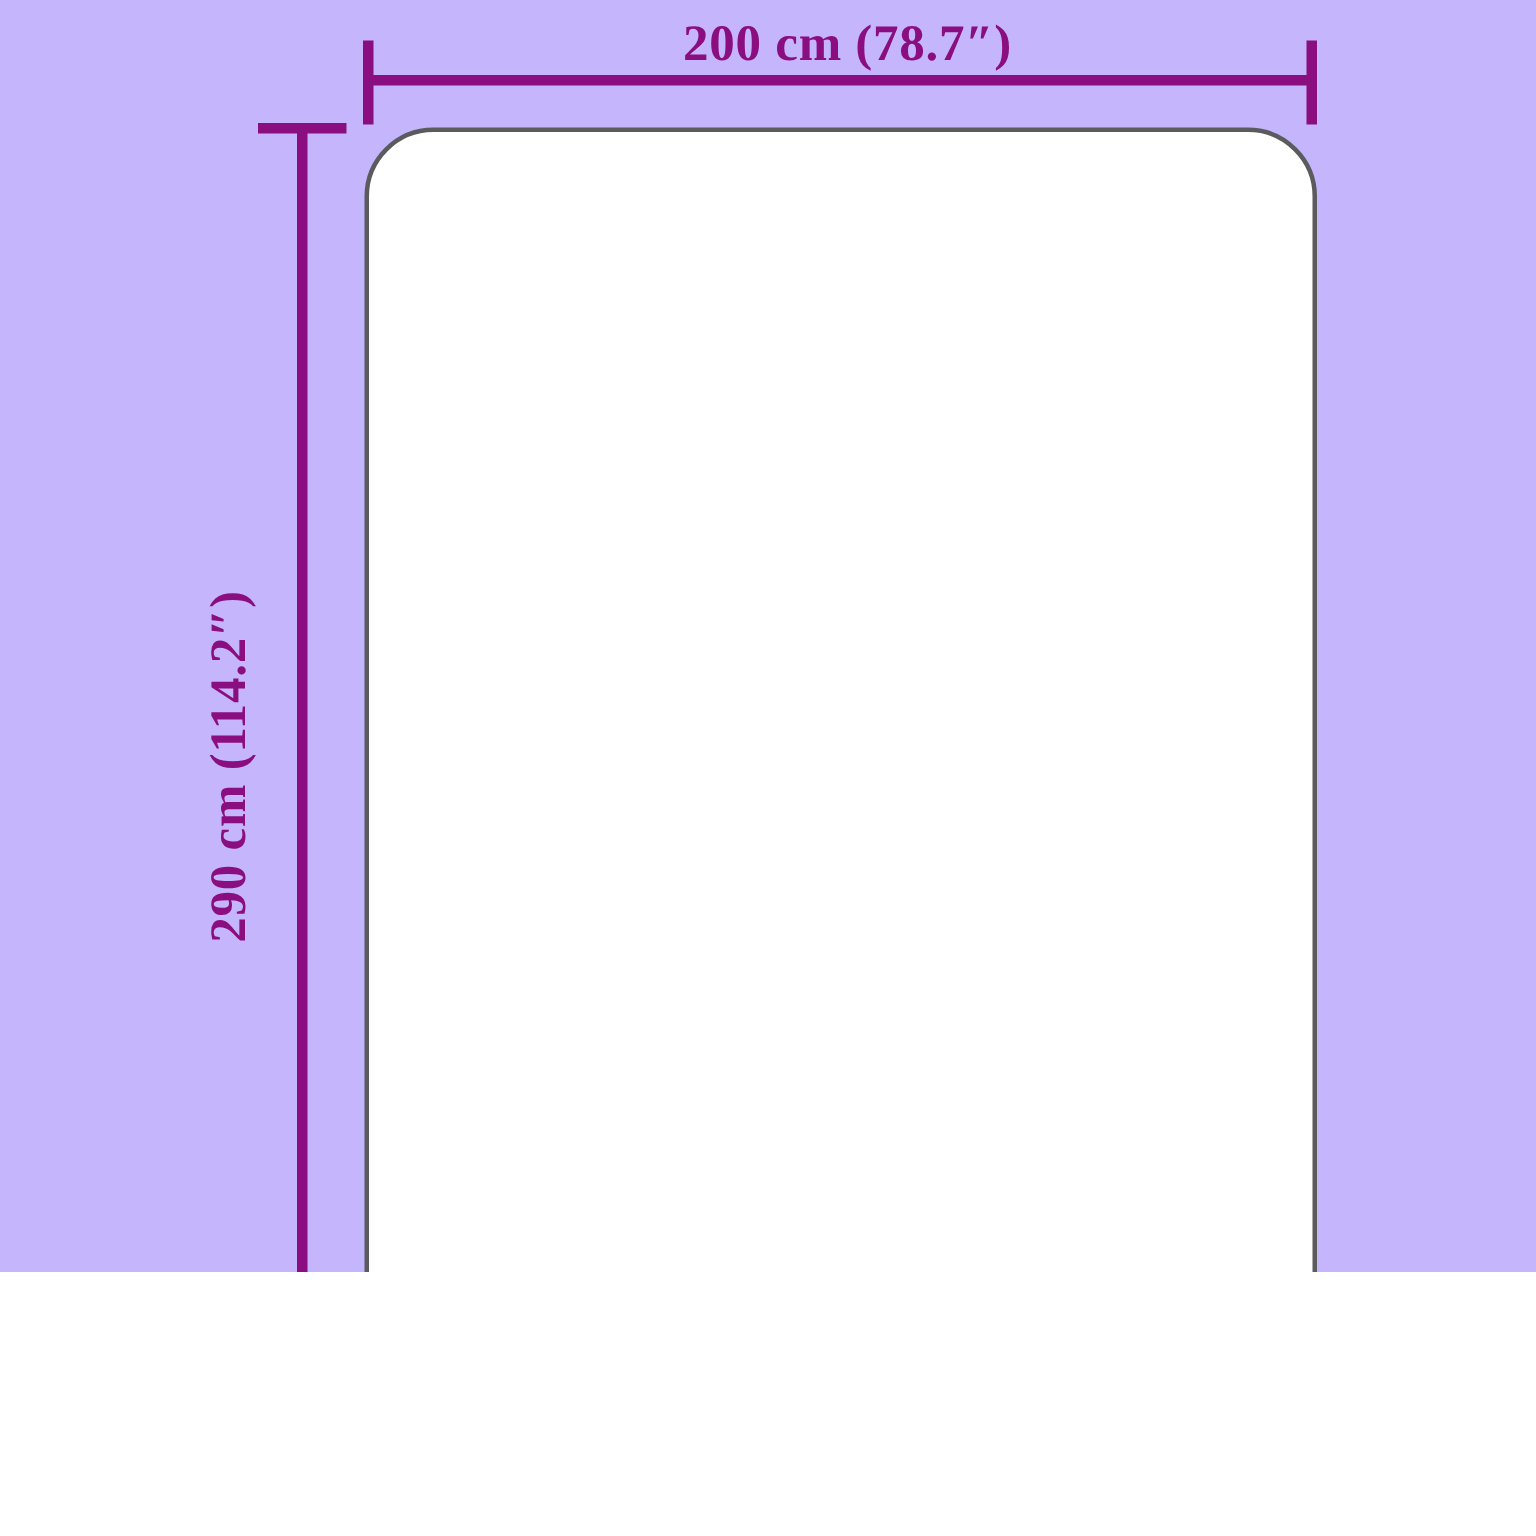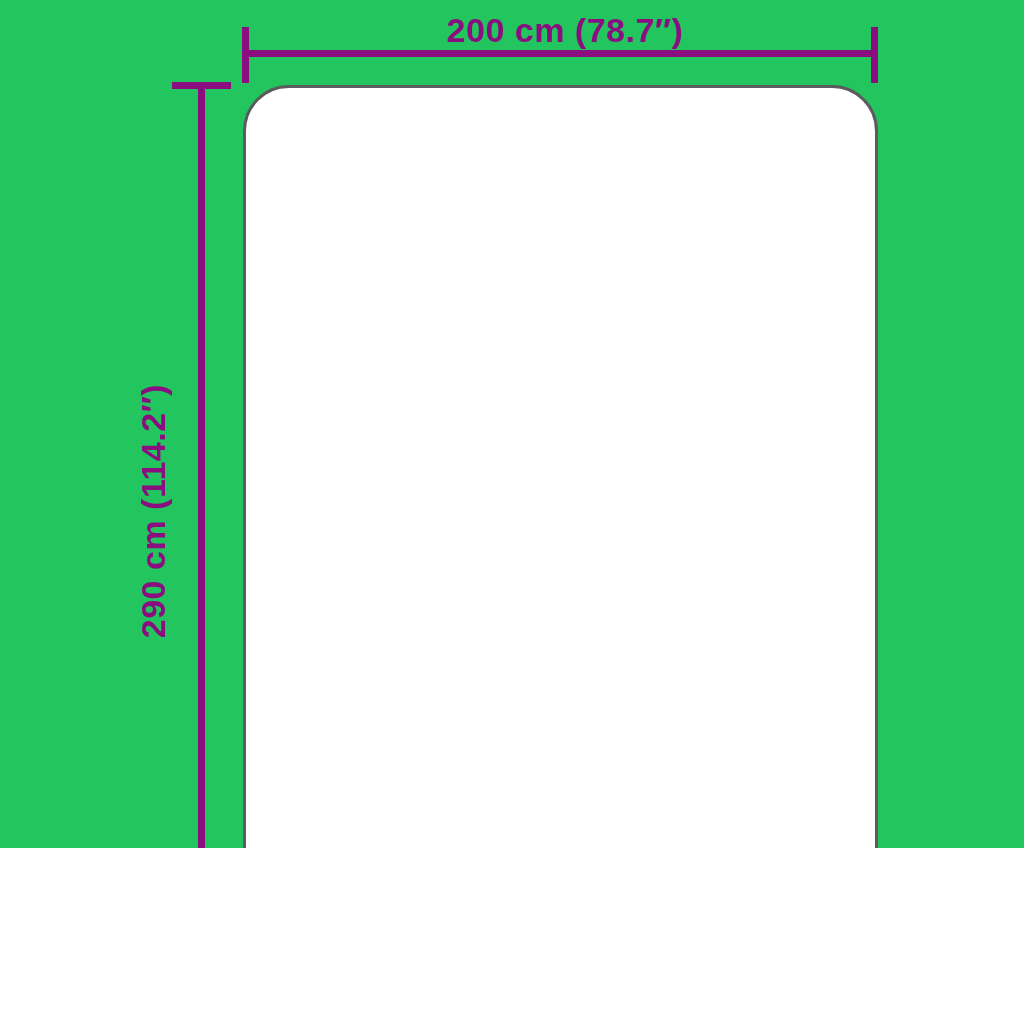--- a/index.html
+++ b/index.html
@@ -5,23 +5,23 @@
   :root {
     --accent: #8A0E7F;
     --outline: #5B5B5D;
   }
   * { margin: 0; padding: 0; box-sizing: border-box; }
   html, body { background: #ffffff; }
   .canvas {
     position: relative;
     width: 1024px;
     height: 848px;
-    background: #22c55e;
+    background: #c4b5fd;
     overflow: hidden;
-    font-family: Liberation Sans, sans-serif;
+    font-family: Liberation Serif, serif;
   }
   .rug-outline {
     position: absolute;
     left: 243px;
     top: 85px;
     width: 635px;
     height: 918px;
     background: #ffffff;
     border: 3px solid var(--outline);
     border-radius: 46px;

